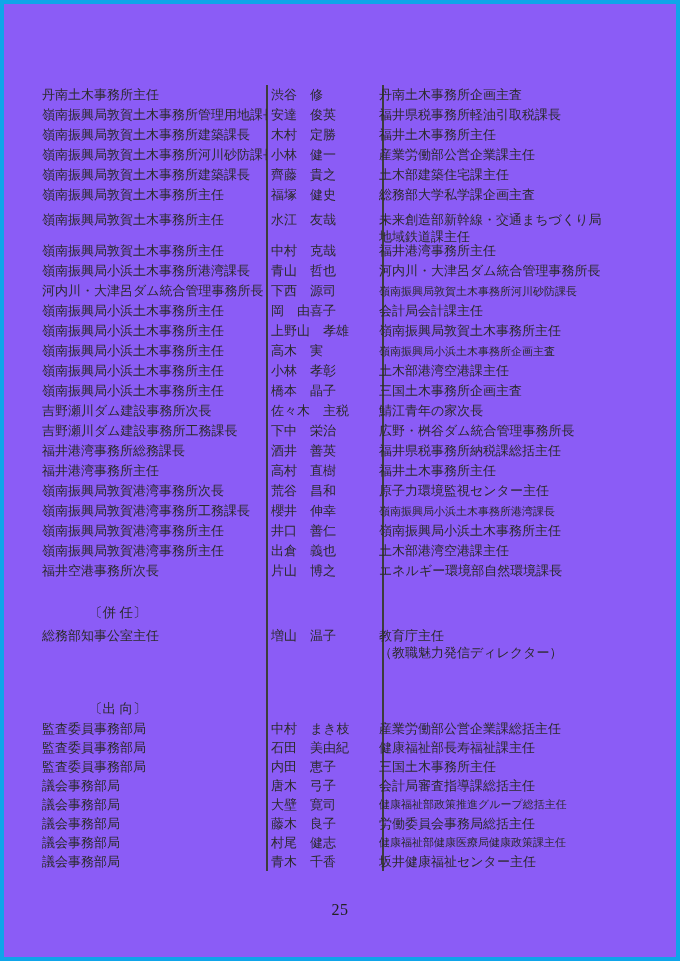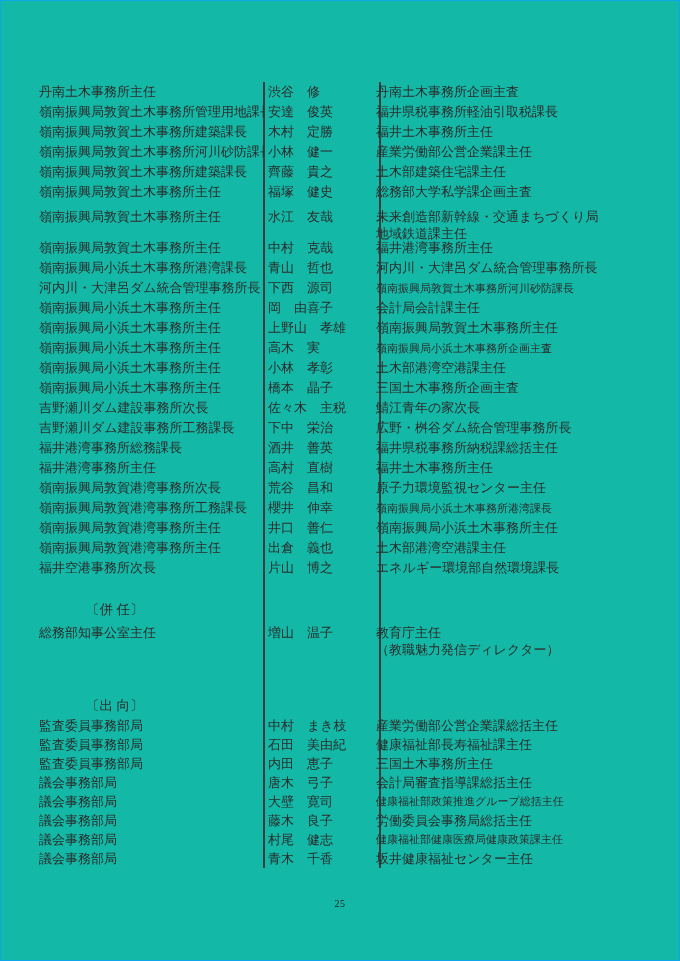--- a/index.html
+++ b/index.html
@@ -4,22 +4,22 @@
 <style>
   html, body {
     margin: 0;
     padding: 0;
     background: #ffffff;
   }
   .doc-page {
     position: relative;
     width: 680px;
     height: 961px;
-    background: #14b8a6;
-    border: 1px solid #0ea5e9;
+    background: #8b5cf6;
+    border: 4px solid #0ea5e9;
     box-sizing: border-box;
     font-family: "Liberation Serif", "DejaVu Serif", serif;
     color: #2b2b2b;
     overflow: hidden;
   }
   
   .vline {
     position: absolute;
     top: 81px;
     height: 786px;
@@ -67,21 +67,21 @@
   .c-name { width: 112px; padding-left: 4px; }
   .c-old  { flex: 1; padding-right: 4px; }
   .row.small .c-old { font-size: 11px; }
 
   .page-number {
     position: absolute;
     top: 897px;
     left: 0;
     right: 0;
     text-align: center;
-    font-size: 10px;
+    font-size: 16px;
     letter-spacing: 0.5px;
     color: #222222;
   }
 </style>
 </head>
 <body>
 
 <div class="doc-page">
   <div class="vline v1"></div>
   <div class="vline v2"></div>

